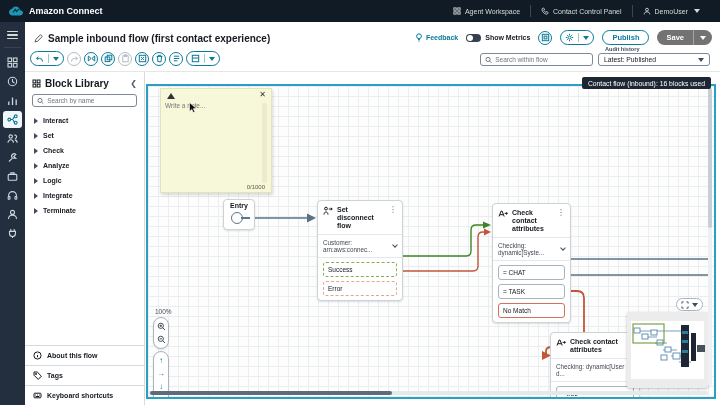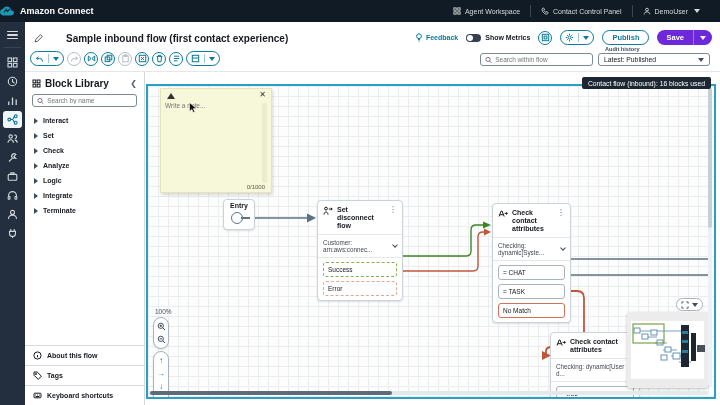--- a/index.html
+++ b/index.html
@@ -3,21 +3,21 @@
 <meta charset="utf-8">
 <style>
   * { margin:0; padding:0; box-sizing:border-box; }
   html,body { width:720px; height:405px; overflow:hidden; background:#fff;
     font-family:"Liberation Sans", sans-serif; color:#16191f; }
   svg { display:block; }
 
   
   #topbar { position:absolute; left:0; top:0; width:720px; height:22px;
     background:#111b26; display:flex; align-items:center; z-index:30; }
-  #brand { display:flex; align-items:center; gap:6px; }
+  #brand { display:flex; align-items:center; gap:6px; padding-left:9px; }
   #brand .brand-text { color:#fff; font-size:9px; font-weight:bold; }
   #topnav { margin-left:auto; display:flex; align-items:center; height:100%; padding-right:10px; }
   .topnav-item { display:flex; align-items:center; gap:4px; color:#d5dbdb;
     font-size:7px; padding:0 10px; height:13px; cursor:pointer; }
   .topnav-sep { width:1px; height:12px; background:#3a4653; }
   .chev-dn { width:0; height:0; border-left:3px solid transparent; border-right:3px solid transparent;
     border-top:4px solid #d5dbdb; margin-left:2px; }
 
   
   #rail { position:absolute; left:0; top:22px; width:25px; height:383px;
@@ -26,40 +26,40 @@
   .rail-burger div { height:1.4px; background:#d5dbdb; margin:2px 0; border-radius:1px; }
   .rail-divider { width:17px; height:1px; background:#39434f; margin-bottom:5px; }
   .rail-btn { width:19px; height:17px; display:flex; align-items:center; justify-content:center;
     color:#cfd6dd; margin:1px 0; border-radius:3px; cursor:pointer; }
   .rail-btn.selected { background:#f1f6f9; color:#077398; }
 
   
   #subheader { position:absolute; left:25px; top:22px; width:695px; height:50px;
     background:#fff; border-bottom:1px solid #e3e7e7; z-index:20; }
   #flow-title-row { position:absolute; left:9px; top:11px; display:flex; align-items:center; gap:5px; }
-  #flow-title-row .title { font-size:10px; font-weight:bold;margin-left:18px; }
+  #flow-title-row .title { font-size:10px; font-weight:bold; }
   #edit-toolbar { position:absolute; left:5px; top:29px; display:flex; align-items:center; gap:3px; }
   .tb-circle { width:14px; height:14px; border:1.2px solid #0b7a99; border-radius:50%;
     display:flex; align-items:center; justify-content:center; color:#0b7a99; background:#fff; cursor:pointer; }
   .tb-circle.disabled { border-color:#b3bdc4; color:#b3bdc4; }
   .tb-group { display:flex; align-items:center; border:1.2px solid #0b7a99; border-radius:9px;
     height:15px; padding:0 4px; gap:4px; color:#0b7a99; background:#fff; cursor:pointer; }
   .tb-group .sep { width:1px; height:9px; background:#9fc5d1; }
   .chev-teal { width:0; height:0; border-left:3px solid transparent; border-right:3px solid transparent;
     border-top:4px solid #0b7a99; }
 
   #header-right { position:absolute; right:8px; top:8px; display:flex; align-items:center; gap:8px; }
   #feedback { display:flex; align-items:center; gap:3px; color:#0b7a99; font-size:7px; font-weight:bold; cursor:pointer; }
   #metrics-toggle-wrap { display:flex; align-items:center; gap:4px; }
   #metrics-toggle { width:15px; height:8px; border-radius:4px; background:#354150; position:relative; cursor:pointer; }
   #metrics-toggle .knob { position:absolute; left:1px; top:1px; width:6px; height:6px; border-radius:50%; background:#fff; }
   #metrics-label { font-size:7px; font-weight:bold; }
   #publish-btn { border:1.4px solid #0b7a99; color:#0b7a99; border-radius:9px; height:15px;
     padding:0 9px; font-size:7.5px; font-weight:bold; display:flex; align-items:center; background:#fff; cursor:pointer; }
-  #save-split { display:flex; align-items:stretch; border-radius:9px; overflow:hidden; height:15px; background:#6d28d9; cursor:pointer; }
+  #save-split { display:flex; align-items:stretch; border-radius:9px; overflow:hidden; height:15px; background:#737373; cursor:pointer; }
   #save-split .save-main { color:#fff; font-size:7.5px; font-weight:bold; display:flex; align-items:center; padding:0 9px; }
   #save-split .save-caret { display:flex; align-items:center; padding:0 6px; border-left:1px solid rgba(255,255,255,.35); }
   #save-split .save-caret .c { width:0; height:0; border-left:3px solid transparent; border-right:3px solid transparent; border-top:4px solid #fff; }
 
   .search-box { position:absolute; display:flex; align-items:center; gap:3px; border:1px solid #7d8998;
     border-radius:3px; background:#fff; padding:0 4px; height:13px; }
   .search-box input { border:none; outline:none; font-size:6.5px; color:#414d5c; width:100%;
     font-family:"Liberation Sans", sans-serif; background:transparent; }
   #flow-search { left:455px; top:31px; width:113px; }
   #audit-select { position:absolute; left:573px; top:31px; width:112px; height:13px; border:1px solid #7d8998;

